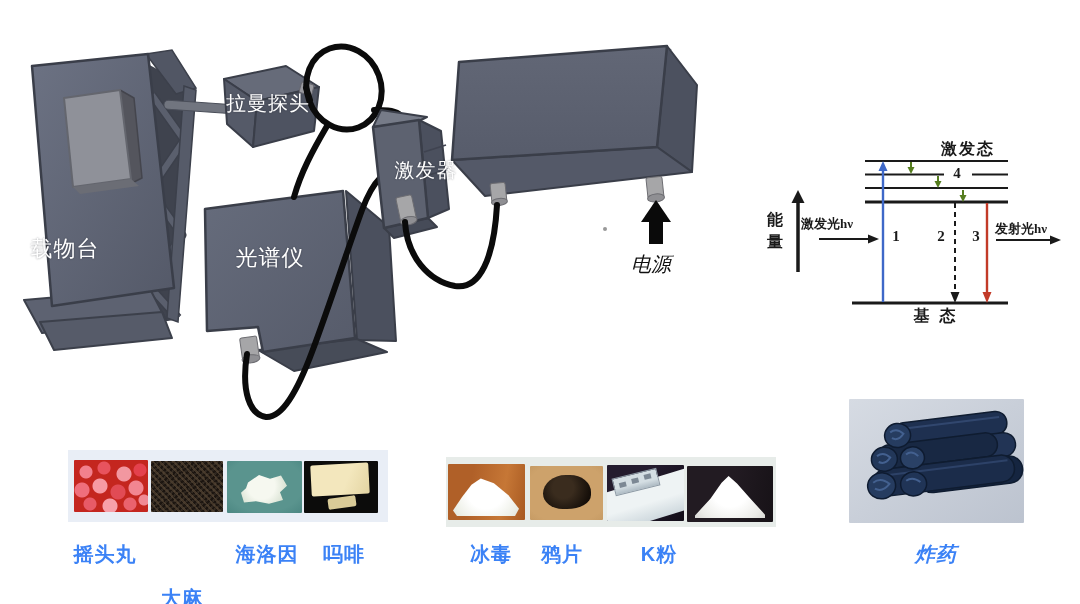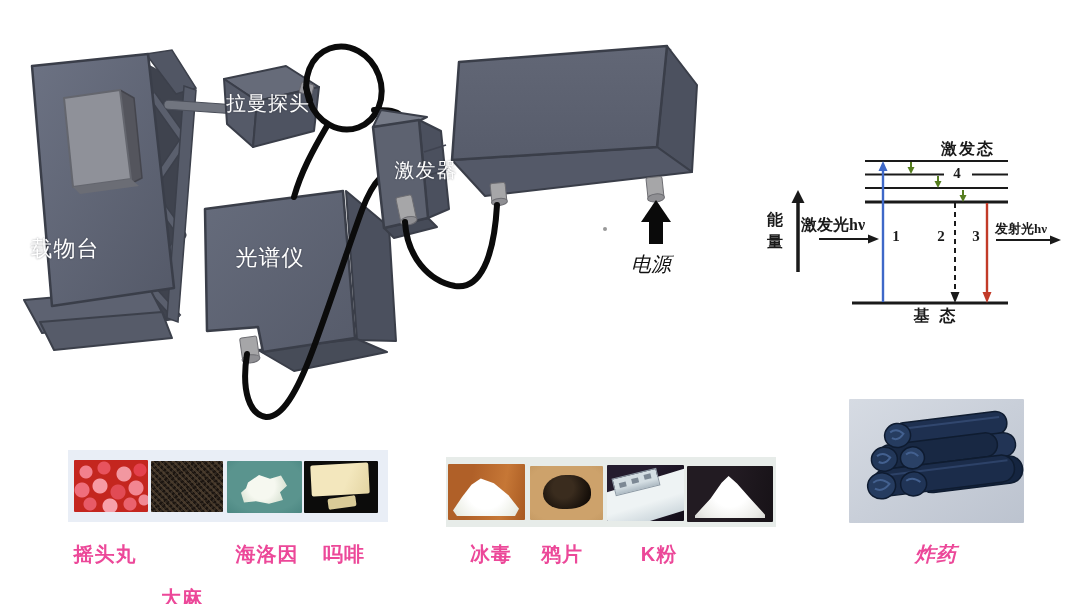--- a/index.html
+++ b/index.html
@@ -14,21 +14,21 @@
     text-shadow:0 0 2px rgba(20,22,30,.45);
     transform:translateX(-50%);
   }
   .power-lbl{color:#101010;font-weight:500;transform:translateX(-50%);}
   .ed-txt{
     font-family:"Liberation Serif","DejaVu Serif",serif;
     font-weight:bold;color:#1a1a1a;transform:translateX(-50%);
   }
   .ed-left{transform:none;}
   .s-lbl{
-    color:#ec4899;font-weight:600;font-size:20px;
+    color:#3b82f6;font-weight:600;font-size:20px;
     transform:translateX(-50%);letter-spacing:1px;
   }
   .strip{position:absolute;}
   .photo{position:absolute;overflow:hidden;border-radius:1px;}
   
   .ph-ecstasy{
     background-color:#c4261f;
     background-image:
       radial-gradient(circle 8px at 12px 12px,#f2808d 0 6px,rgba(0,0,0,0) 7px),
       radial-gradient(circle 8px at 30px 8px,#e8535e 0 6px,rgba(0,0,0,0) 7px),
@@ -267,21 +267,21 @@
   <div class="lbl dev-lbl" style="left:426px;top:157px;font-size:20px;">激发器</div>
   <div class="lbl power-lbl" style="left:651px;top:251px;font-size:20px;font-style:italic;">电源</div>
 
   <div class="lbl ed-txt" style="left:936px;top:139px;font-size:16px;letter-spacing:2px;margin-left:32px;">激发态</div>
   <div class="lbl ed-txt" style="left:957px;top:165px;font-size:15px;">4</div>
   <div class="lbl ed-txt" style="left:896px;top:228px;font-size:15px;">1</div>
   <div class="lbl ed-txt" style="left:941px;top:228px;font-size:15px;">2</div>
   <div class="lbl ed-txt" style="left:976px;top:228px;font-size:15px;">3</div>
   <div class="lbl ed-txt" style="left:775px;top:210px;font-size:16px;">能</div>
   <div class="lbl ed-txt" style="left:775px;top:232px;font-size:16px;">量</div>
-  <div class="lbl ed-txt ed-left" style="left:801px;top:215px;font-size:16px;">激发光hν</div>
+  <div class="lbl ed-txt ed-left" style="left:801px;top:215px;font-size:13px;">激发光hν</div>
   <div class="lbl ed-txt ed-left" style="left:995px;top:220px;font-size:13px;">发射光hν</div>
   <div class="lbl ed-txt" style="left:936px;top:306px;font-size:16px;letter-spacing:3px;">基 态</div>
 
   <div class="strip" style="left:68px;top:450px;width:320px;height:72px;background:#e9eef6;"></div>
   <div class="strip" style="left:446px;top:457px;width:330px;height:70px;background:#e7ece9;"></div>
 
   <div class="photo ph-ecstasy" style="left:74px;top:460px;width:74px;height:52px;"></div>
   <div class="photo ph-cannabis" style="left:151px;top:461px;width:72px;height:51px;"></div>
   <div class="photo ph-heroin" style="left:227px;top:461px;width:75px;height:52px;">
     <div class="h-chunk"></div>

